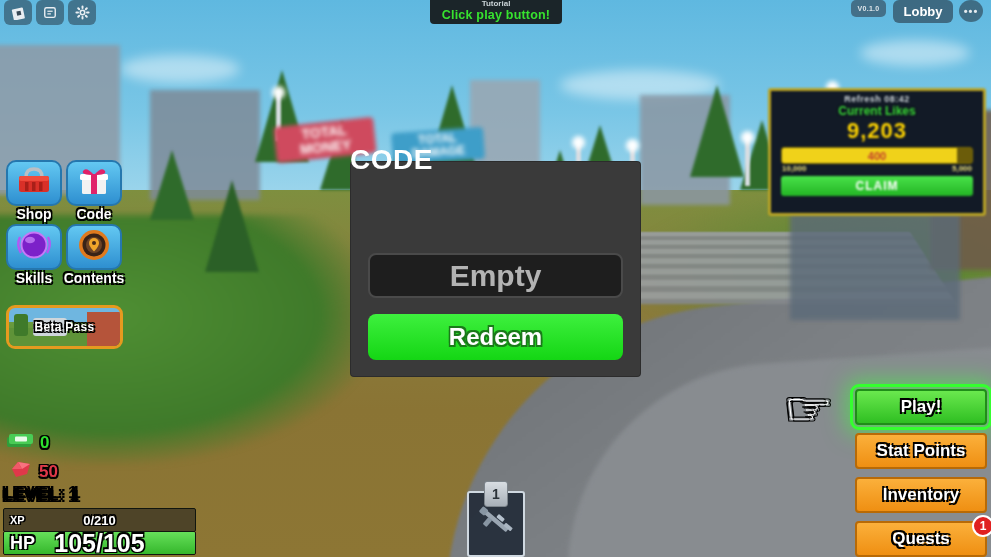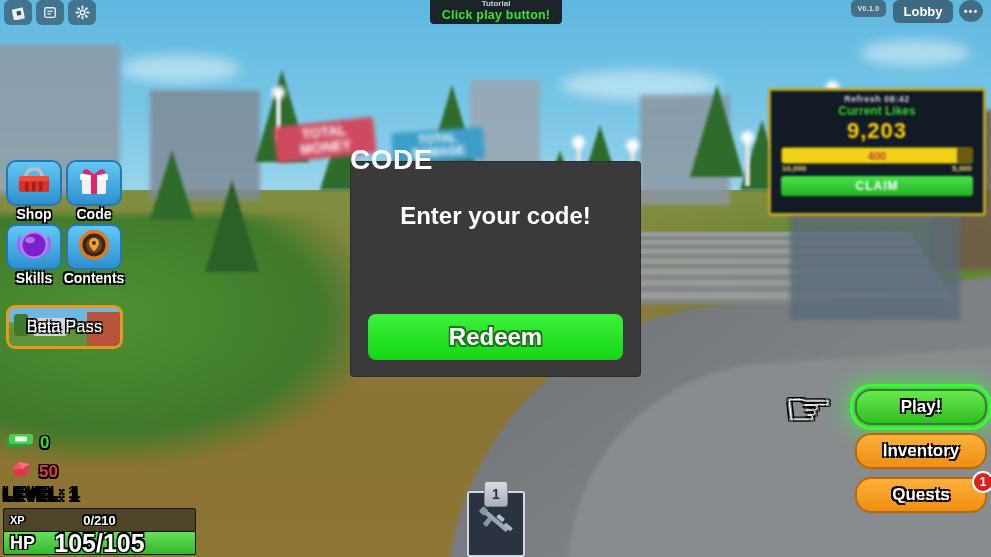--- a/index.html
+++ b/index.html
@@ -140,21 +140,21 @@
   }
   .side-cell { position:relative; margin-bottom:14px; }
   .beta-pass {
     position:absolute; left:6px; top:305px; width:117px; height:44px;
     border:3px solid #e59a1f; border-radius:9px; overflow:hidden;
     background:linear-gradient(#6fb6e0 0%, #6fb6e0 38%, #6a9c3e 38%, #5d8f36 100%);
     display:flex; align-items:center; justify-content:center;
   }
   .beta-deco { position:absolute; filter:blur(.6px); }
   .beta-text {
-    position:relative; color:#fff; font-size:16px; font-weight:normal; letter-spacing:.3px;
+    position:relative; color:#fff; font-size:12px; font-weight:bold; letter-spacing:.3px;
     text-shadow:-1.8px -1.8px 0 #000,1.8px -1.8px 0 #000,-1.8px 1.8px 0 #000,1.8px 1.8px 0 #000;
   }
 
   
   .stat-row { position:absolute; display:flex; align-items:center; gap:6px; }
   .stat-val {
     font-size:17px; font-weight:bold;
     text-shadow:-1.5px -1.5px 0 #000,1.5px -1.5px 0 #000,-1.5px 1.5px 0 #000,1.5px 1.5px 0 #000;
   }
   .level-text {
@@ -181,21 +181,21 @@
     text-align:center; color:#fff; font-weight:bold; z-index:2;
     text-shadow:-1.4px -1.4px 0 #000,1.4px -1.4px 0 #000,-1.4px 1.4px 0 #000,1.4px 1.4px 0 #000;
   }
   .bar-xp .bar-value { font-size:13px; }
   .bar-hp .bar-value { font-size:25px; }
 
   
   .right-menu { position:absolute; left:855px; top:389px; width:132px; }
   .menu-btn {
     position:relative; width:132px; height:36px; margin-bottom:8px;
-    border-radius:16px; display:flex; align-items:center; justify-content:center;
+    border-radius:4px; display:flex; align-items:center; justify-content:center;
     color:#fff; font-size:17px; font-weight:bold;
     text-shadow:-1.8px -1.8px 0 #000,1.8px -1.8px 0 #000,-1.8px 1.8px 0 #000,1.8px 1.8px 0 #000;
     background:linear-gradient(#fbb03b,#ef8f12);
     border:2px solid #b86a06;
   }
   .menu-btn.play {
     background:linear-gradient(#6ae84e,#2fbf22);
     border:2px solid #1f8e18;
     outline:3px solid #35ff2f; outline-offset:2px;
     box-shadow:0 0 22px 9px rgba(60,255,60,.55);
@@ -474,27 +474,30 @@
       </svg>
     </span>
   </div>
 
   <div class="hand">☞</div>
   <div class="right-menu">
     <div class="menu-btn play">
       <span>Play!</span>
     </div>
     <div class="menu-btn">
+      <span>Stat Points</span>
+    </div>
+    <div class="menu-btn">
       <span>Inventory</span>
     </div>
     <div class="menu-btn">
       <span>Quests</span>
       <span class="badge">1</span>
     </div>
   </div>
 
   <div class="modal">
     <div class="modal-title">CODE</div>
-    <div class="modal-sub">Enter your code!</div>
+    <div class="code-input">Empty</div>
     <div class="redeem-btn">Redeem</div>
   </div>
 
 </div>
 
 </body></html>

